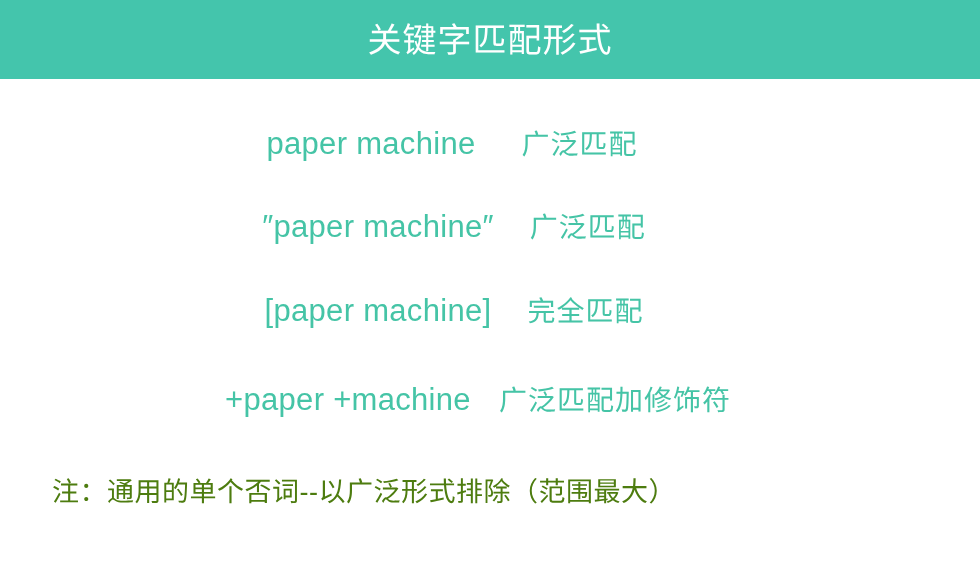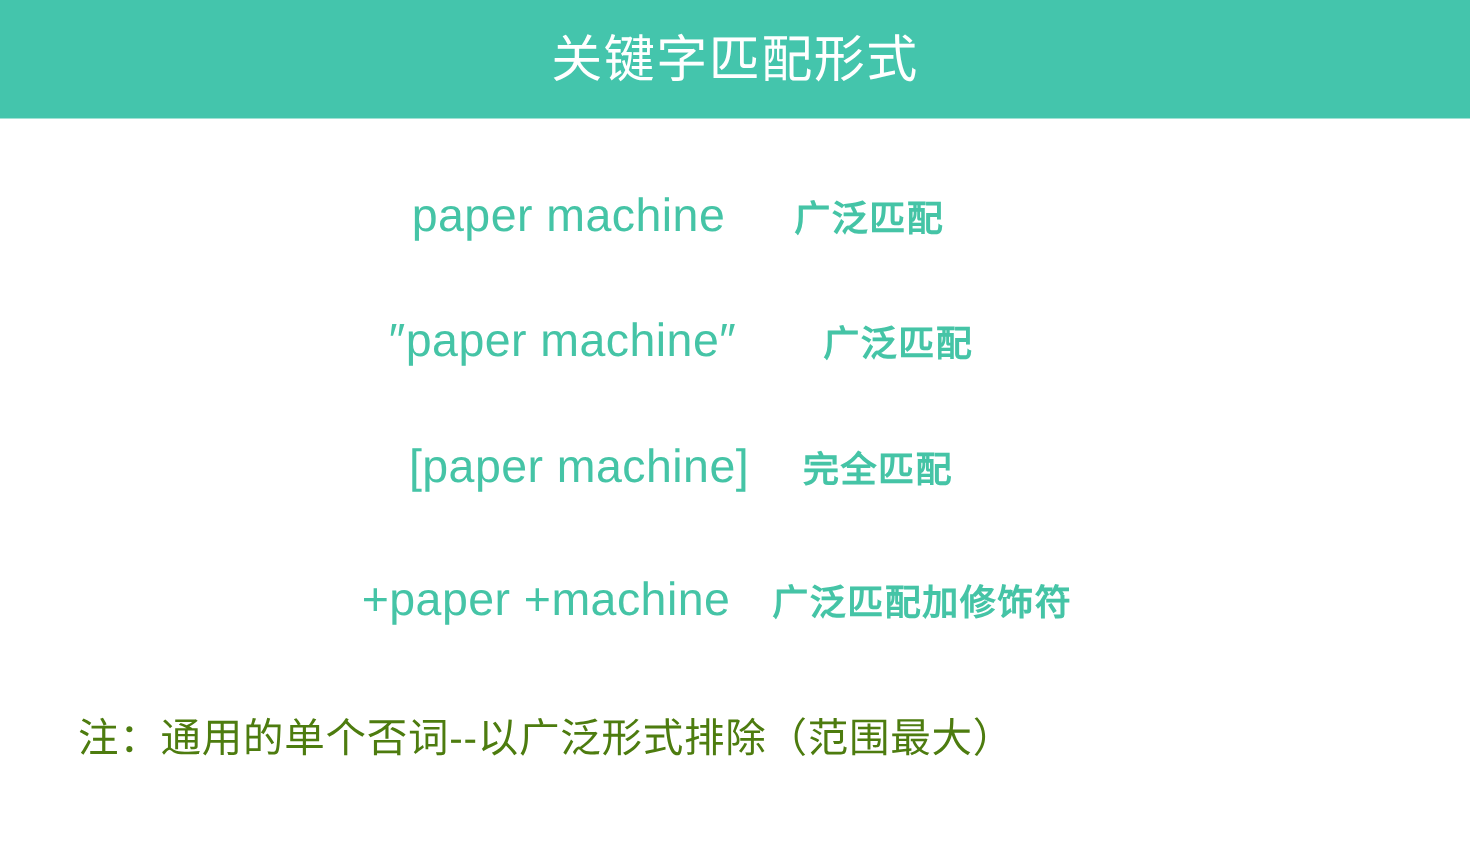--- a/index.html
+++ b/index.html
@@ -73,29 +73,28 @@
     letter-spacing: 0.3px;
   }
   .gap {
     display: inline-block;
   }
   .gap.wide  { width: 46px; }
   .gap.mid   { width: 36px; }
   .gap.small { width: 28px; }
 
   .meaning {
-    font-size: 24px;
+    font-size: 28px;
     line-height: 1;
     letter-spacing: 1px;
-    font-weight: bold;
   }
 
   
   .match-row.r0 .inner { transform: translateX(-38px); }
-  .match-row.r1 .inner { transform: translateX(-36px); gap: 11px; }
+  .match-row.r1 .inner { transform: translateX(-36px); }
   .match-row.r2 .inner { transform: translateX(-36px); }
   .match-row.r3 .inner { transform: translateX(-12px); }
 
   .inner {
     display: flex;
     align-items: baseline;
   }
 
   
   .note {

